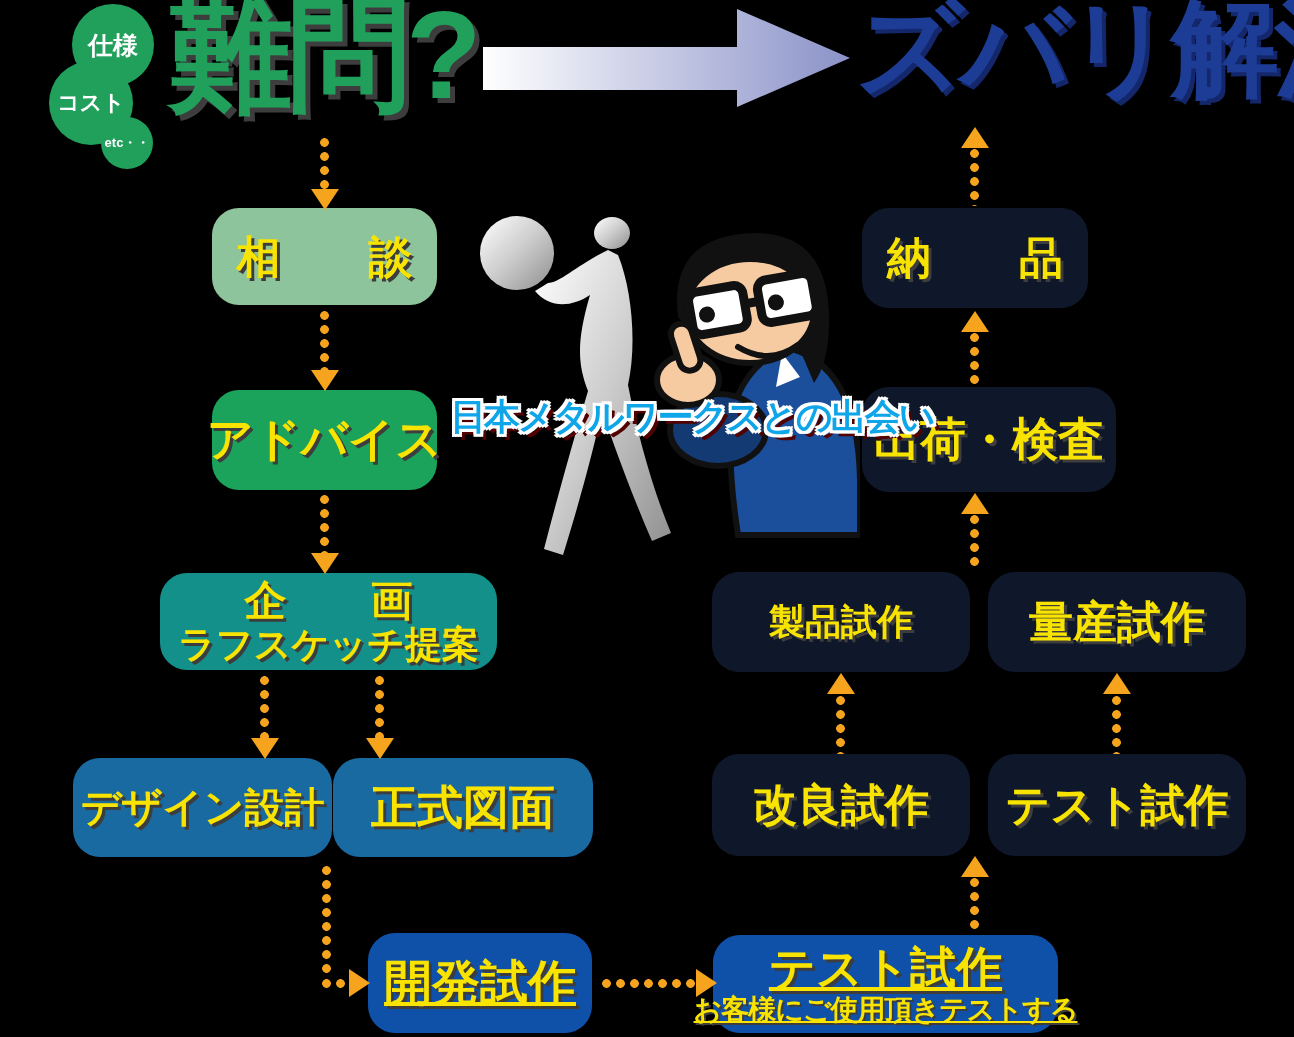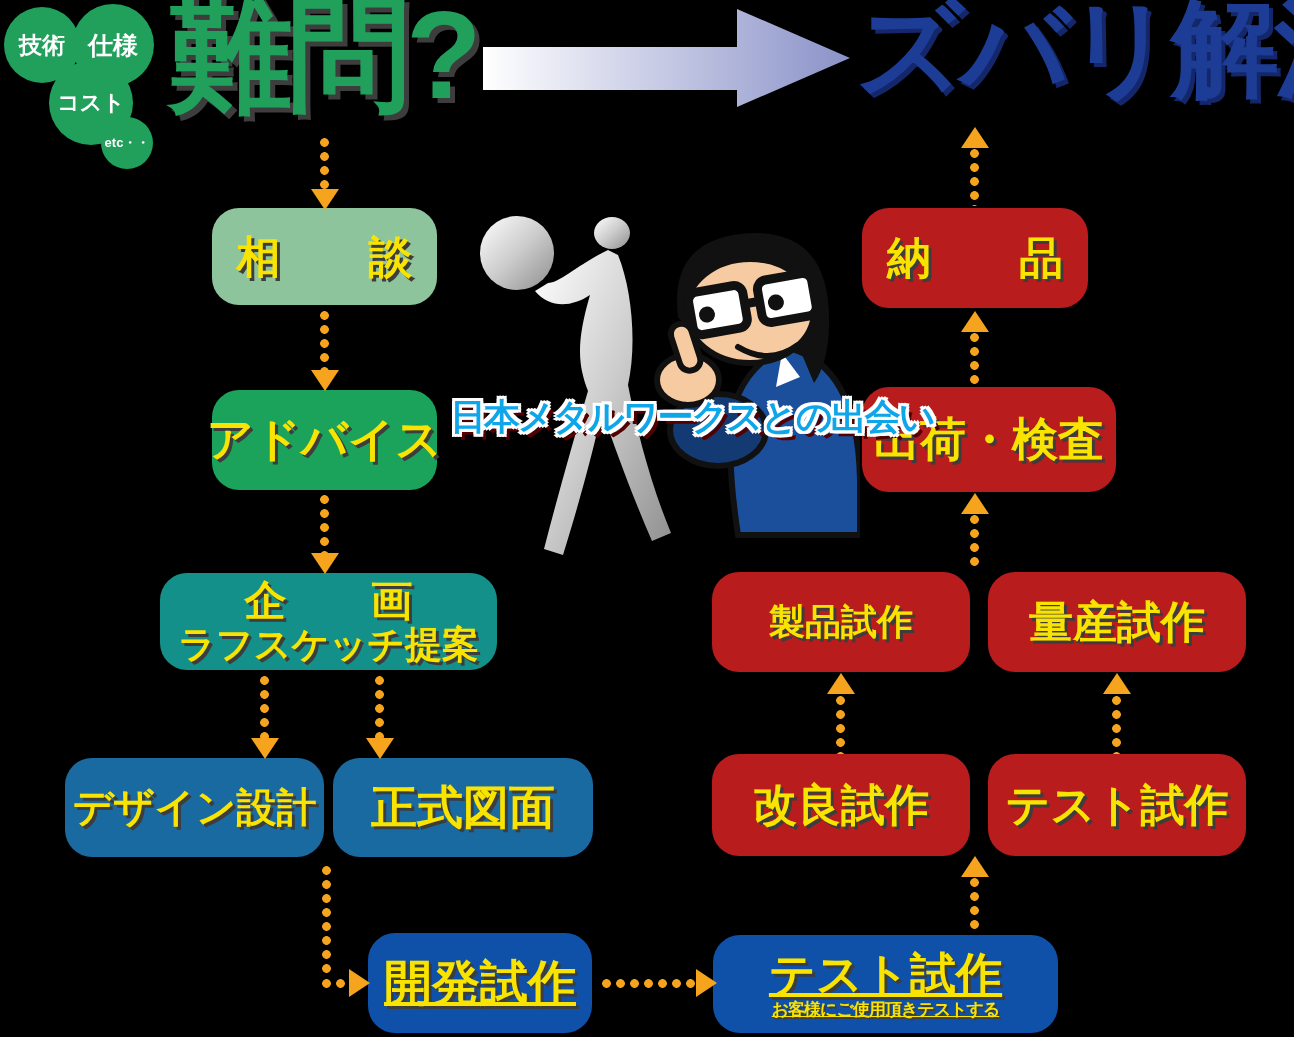--- a/index.html
+++ b/index.html
@@ -12,21 +12,21 @@
     position:absolute;border-radius:27px;display:flex;flex-direction:column;
     align-items:center;justify-content:center;text-align:center;
     color:#F9E300;font-weight:bold;line-height:1.12;
     text-shadow:3px 3px 0 #3d3d3d;white-space:nowrap;
   }
   .sage  {background:#8EC49B;text-align:center;}
   .green {background:#1BA35C;}
   .teal  {background:#13908A;}
   .steel {background:#1A6AA2;}
   .royal {background:#0F51A8;text-decoration:underline;}
-  .navy  {background:#b91c1c;}
+  .navy  {background:#0f172a;}
   
   .bubble{
     position:absolute;border-radius:50%;background:#21A05C;color:#fff;
     display:flex;align-items:center;justify-content:center;
     font-weight:bold;white-space:nowrap;
   }
   .big-title{
     position:absolute;font-weight:900;white-space:nowrap;line-height:1.05;
   }
   #problem-title{left:168px;top:-10px;font-size:124px;color:#21A05C;
@@ -44,31 +44,28 @@
   .arr.up   {border-left:14px solid transparent;border-right:14px solid transparent;border-bottom:21px solid #F6A41D;}
   .arr.down {border-left:14px solid transparent;border-right:14px solid transparent;border-top:21px solid #F6A41D;}
   .arr.right{border-top:14px solid transparent;border-bottom:14px solid transparent;border-left:21px solid #F6A41D;}
   
   #caption{
     position:absolute;left:450px;top:393px;z-index:5;
     font-size:36px;font-weight:900;color:#0ea5e9;letter-spacing:-2px;white-space:nowrap;
     text-shadow:-3px -3px 0 #fff,3px -3px 0 #fff,-3px 3px 0 #fff,3px 3px 0 #fff,
                  0 -3px 0 #fff,0 3px 0 #fff,-3px 0 0 #fff,3px 0 0 #fff,6px 6px 0 #520000;
   }
-  .sub-line{font-size:17px;letter-spacing:-1px;text-shadow:2px 2px 0 #3d3d3d;}
+  .sub-line{font-size:28px;letter-spacing:-1px;text-shadow:2px 2px 0 #3d3d3d;}
   svg{position:absolute;}
 </style>
 </head>
 <body>
 
 <div id="canvas">
 
-  <div class="bubble" style="left:4px;top:7px;width:76px;height:76px;font-size:23px">
-    <span>技術</span>
-  </div>
   <div class="bubble" style="left:72px;top:4px;width:82px;height:82px;font-size:25px">
     <span>仕様</span>
   </div>
   <div class="bubble" style="left:49px;top:61px;width:84px;height:84px;font-size:22px">
     <span>コスト</span>
   </div>
   <div class="bubble" style="left:101px;top:117px;width:52px;height:52px;font-size:13px">
     <span>etc・・</span>
   </div>
 
@@ -129,21 +126,21 @@
 
   <div class="box green" style="left:212px;top:390px;width:225px;height:100px;font-size:46px">
     <span>アドバイス</span>
   </div>
 
   <div class="box teal" style="left:160px;top:573px;width:337px;height:97px;font-size:42px">
     <span>企　　画</span>
     <span style="font-size:37px">ラフスケッチ提案</span>
   </div>
 
-  <div class="box steel" style="left:65px;top:758px;width:259px;height:99px;font-size:40px">
+  <div class="box steel" style="left:73px;top:758px;width:259px;height:99px;font-size:40px">
     <span>デザイン設計</span>
   </div>
 
   <div class="box steel" style="left:333px;top:758px;width:260px;height:99px;font-size:46px">
     <span>正式図面</span>
   </div>
 
   <div class="box royal" style="left:368px;top:933px;width:224px;height:100px;font-size:48px">
     <span>開発試作</span>
   </div>

